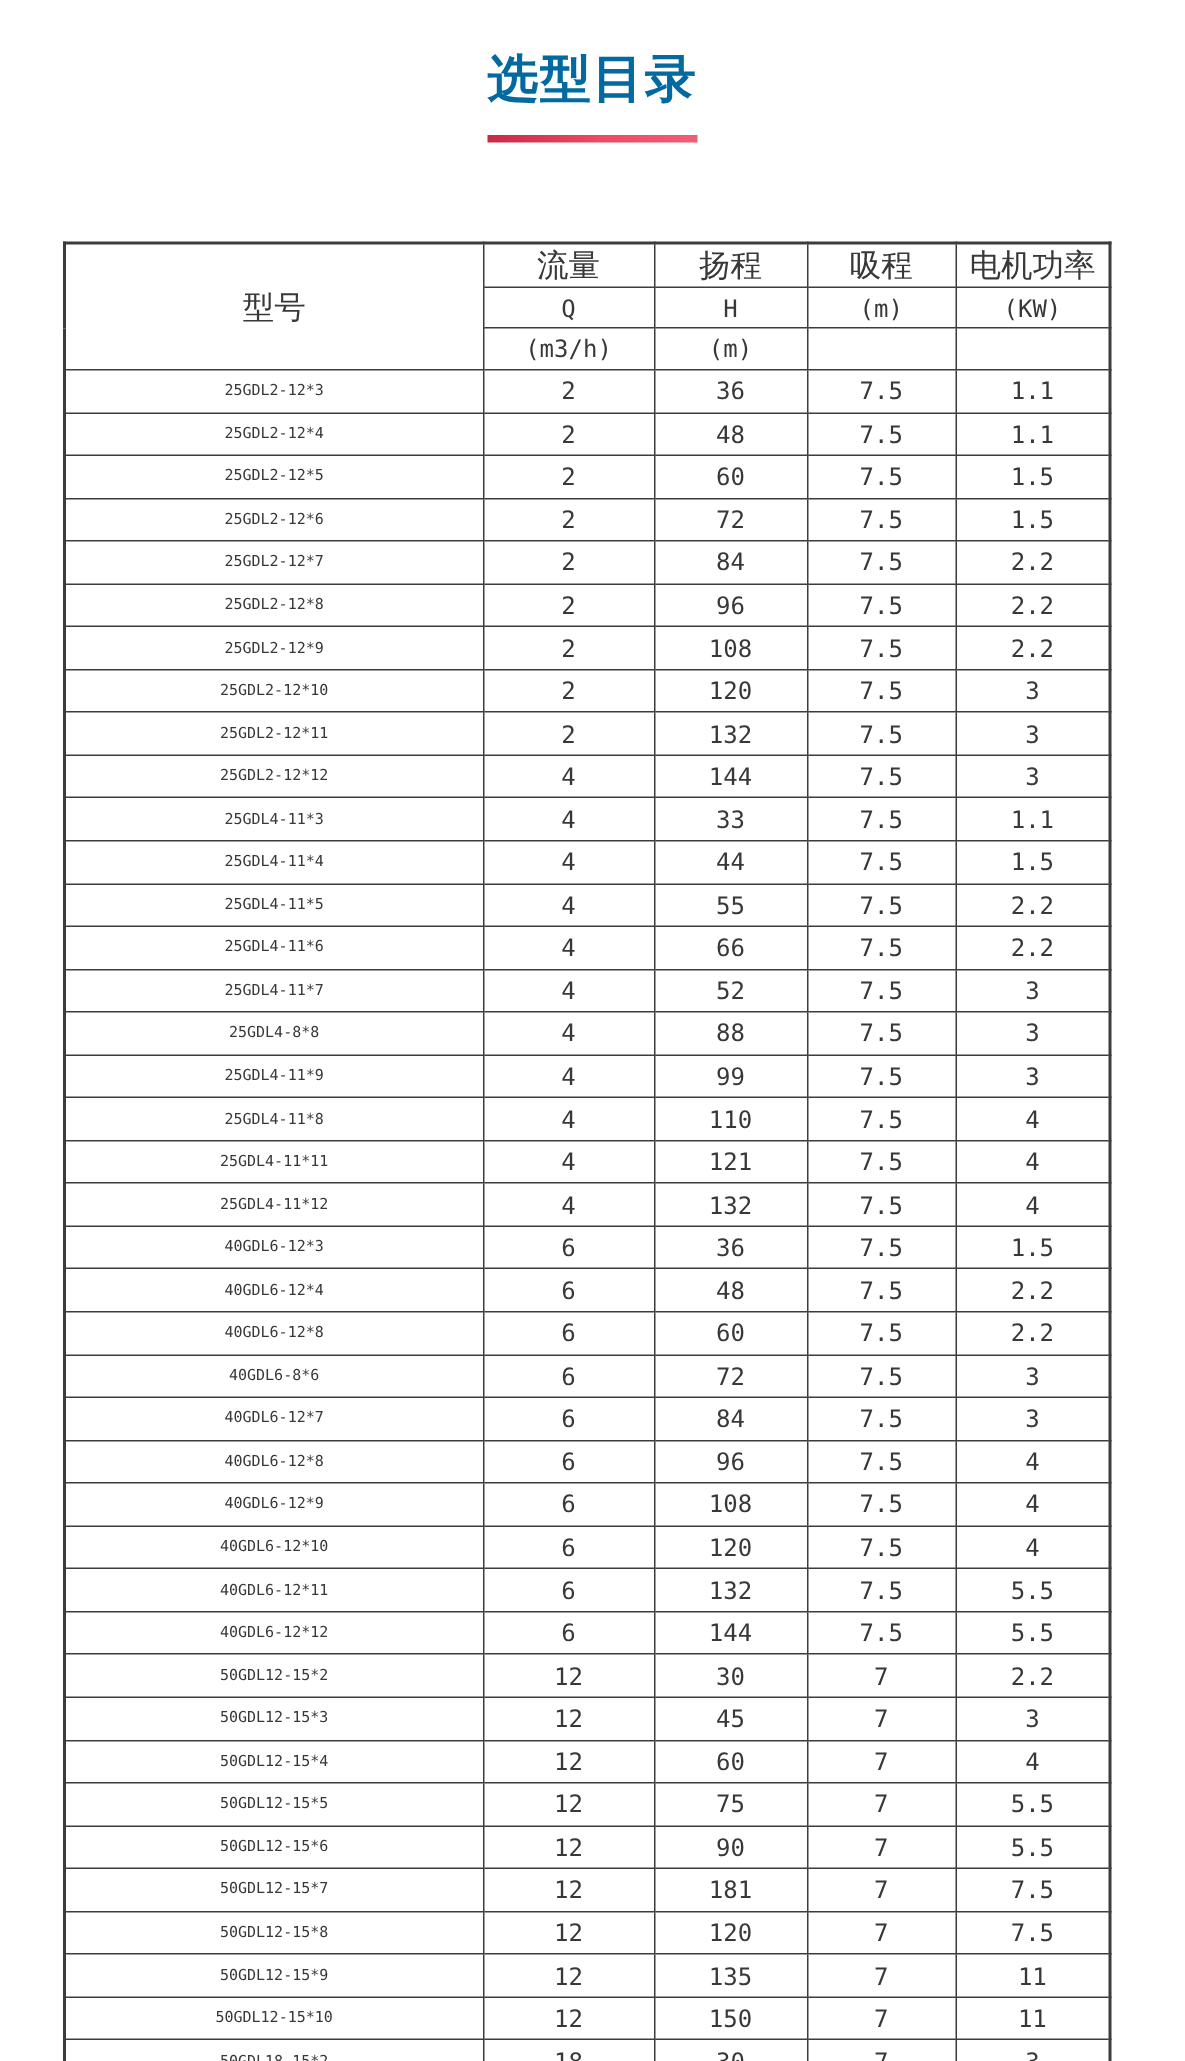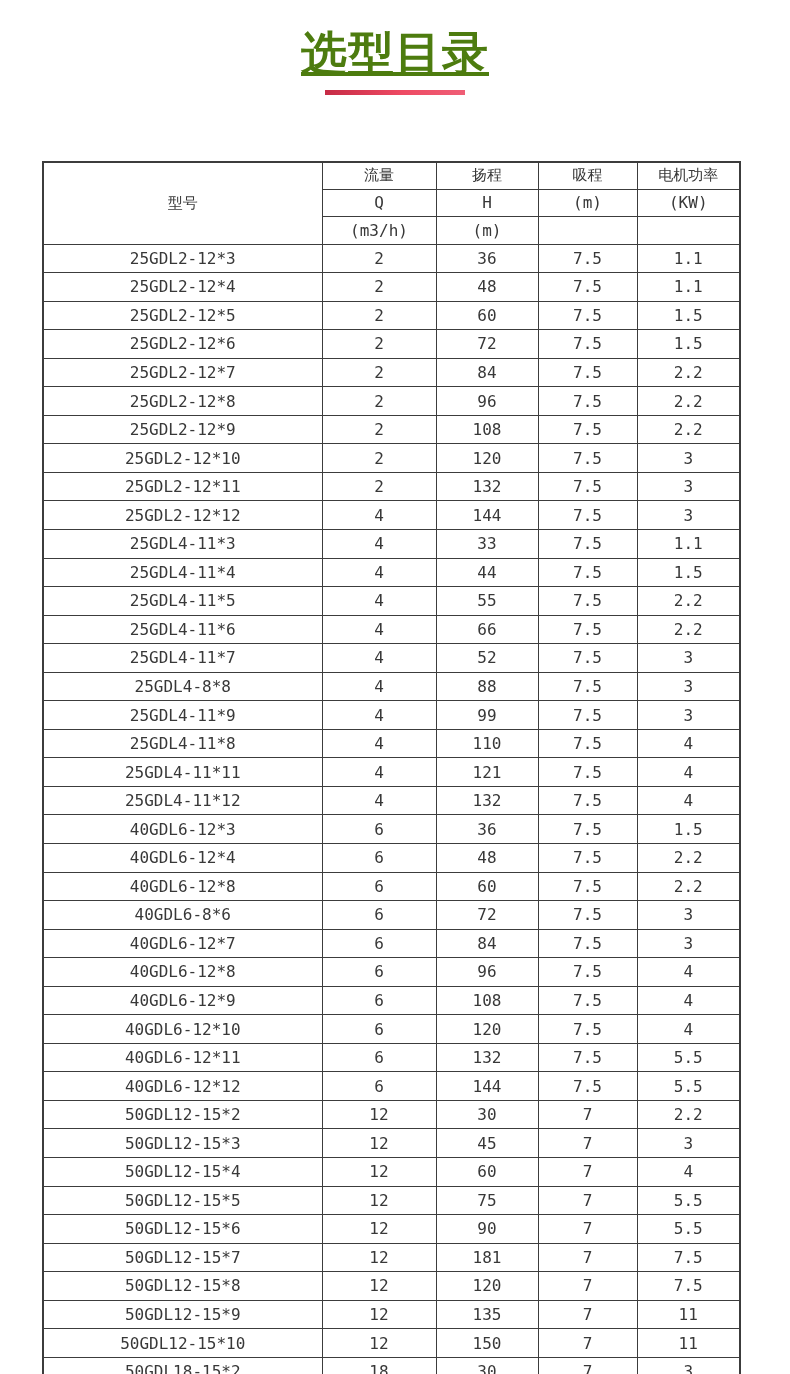--- a/index.html
+++ b/index.html
@@ -16,26 +16,25 @@
   }
   .page {
     width: 790px;
     height: 1374px;
     position: relative;
     background: #ffffff;
   }
   .title {
     margin: 26px 0 0 0;
     text-align: center;
-    font-size: 46px;
+    font-size: 34px;
     line-height: 55px;
     font-weight: bold;
-    color: #4d7c0f;
+    color: #0369a1;
     letter-spacing: 1px;
-    text-decoration: underline;
   }
   .title-underline {
     width: 140px;
     height: 5px;
     margin: 9px auto 0 auto;
     background: linear-gradient(90deg, #c62b45 0%, #ee4a63 55%, #ef5e76 100%);
   }
   table.catalog {
     border-collapse: collapse;
     table-layout: fixed;
@@ -50,33 +49,33 @@
     vertical-align: middle;
     padding: 0;
     font-weight: normal;
     color: #383838;
     overflow: hidden;
     white-space: nowrap;
   }
   thead tr { height: 27px; }
   thead tr.header-row-3 { height: 28px; }
   thead th.cjk {
-    font-size: 15px;
+    font-size: 21px;
     font-family: Liberation Serif, serif;
   }
   .mono {
     font-family: "DejaVu Sans Mono", monospace;
     font-size: 16px;
   }
   tbody td {
     height: 27.56px;
     font-family: "DejaVu Sans Mono", monospace;
     font-size: 16px;
   }
-  tbody td.model-cell { font-size: 16px; }
+  tbody td.model-cell { font-size: 10px; }
 </style>
 </head>
 <body>
 
 <div class="page">
 
   <h1 class="title">选型目录</h1>
 
   <div class="title-underline"></div>
 

